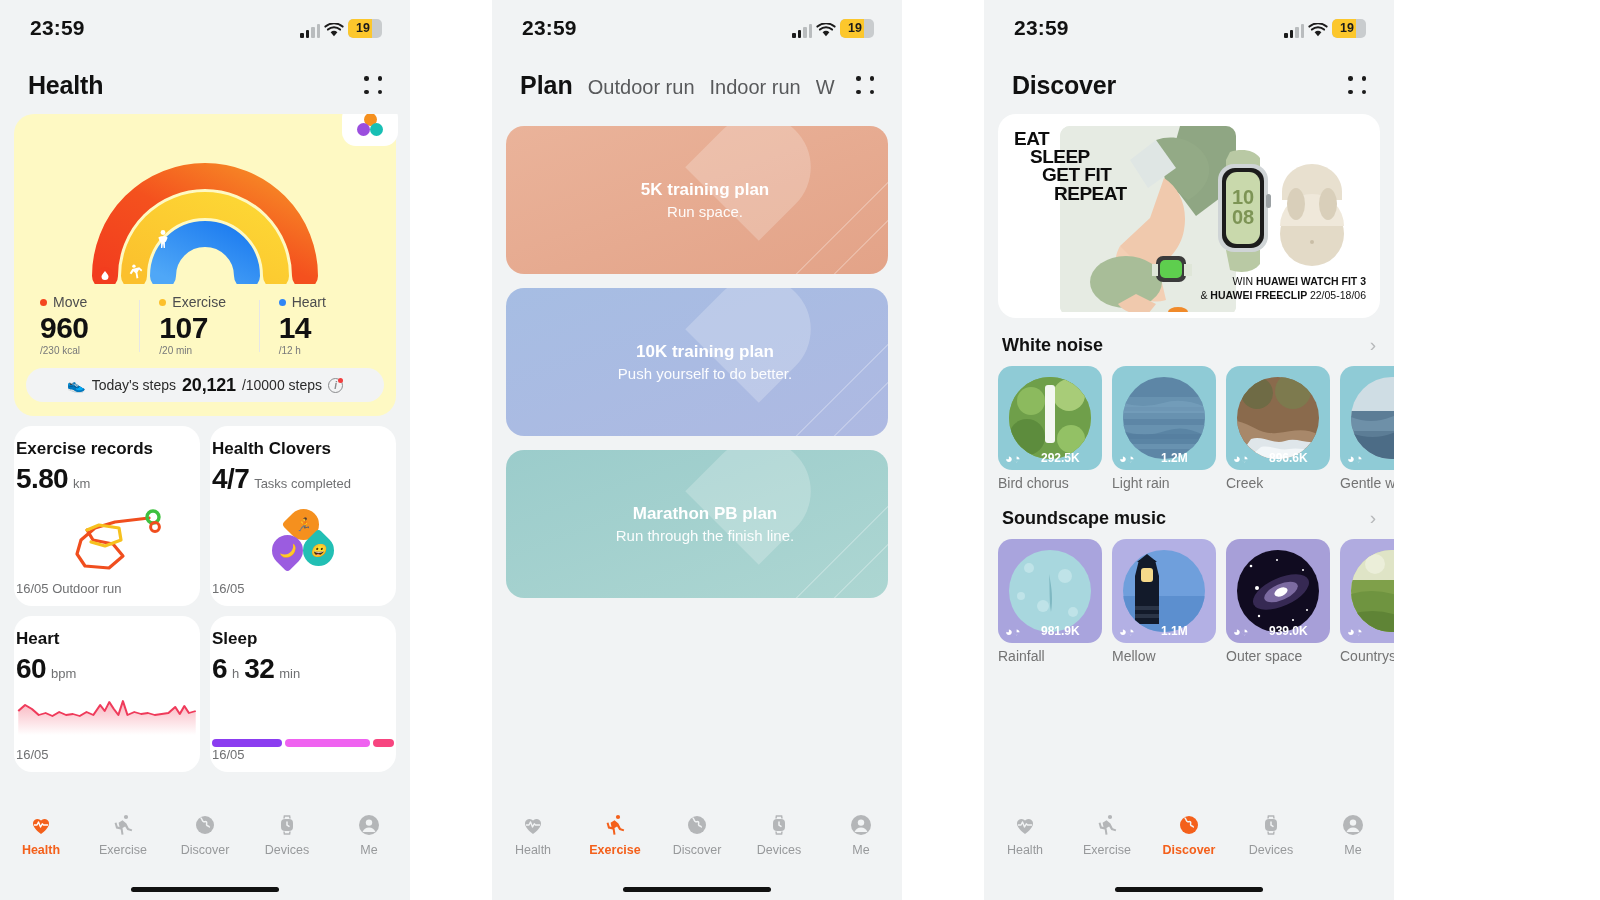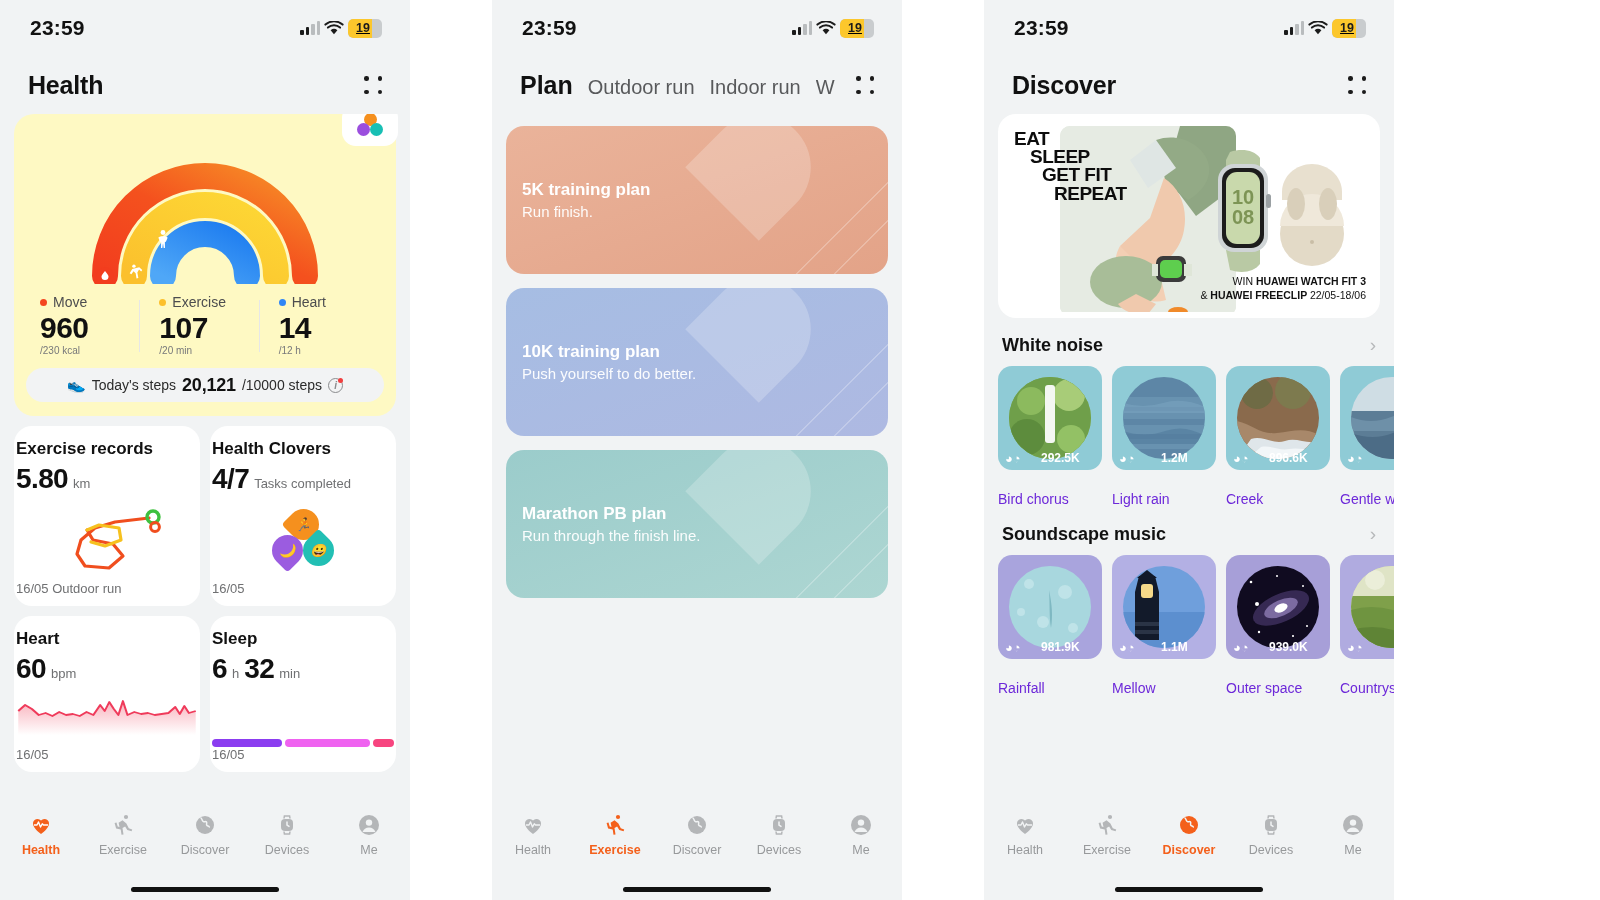--- a/index.html
+++ b/index.html
@@ -21,21 +21,21 @@
   }
   .phone-inner { position: absolute; inset: 0; display: flex; flex-direction: column; }
 
   
   .statusbar {
     height: 56px; flex: none;
     display: flex; align-items: center; justify-content: space-between;
     padding: 0 28px 0 30px;
   }
   .sb-time { font-size: 21px; font-weight: 600; color: #111; letter-spacing: .2px; }
-  .sb-right { display: flex; align-items: center; gap: 4px; text-decoration: underline; }
+  .sb-right { display: flex; align-items: flex-end; gap: 4px; }
   .sig { display: flex; align-items: flex-end; gap: 2px; height: 14px; }
   .sig i { width: 3.5px; background: #b9bcbe; border-radius: 1px; display: block; }
   .sig i:nth-child(1){ height: 5px; background:#1b1b1b;}
   .sig i:nth-child(2){ height: 8px; background:#1b1b1b;}
   .sig i:nth-child(3){ height: 11px; background:#b9bcbe;}
   .sig i:nth-child(4){ height: 14px; background:#b9bcbe;}
   .wifi { width: 20px; height: 15px; position: relative; }
   .wifi svg { display: block; }
   .batt {
     position: relative; width: 34px; height: 19px;
@@ -124,21 +124,21 @@
   .clover-big i.a span{ transform: rotate(-45deg);}
   .clover-big i.b { background:#9b5ce0; left:0; top:26px; transform: rotate(-45deg);}
   .clover-big i.b span{ transform: rotate(45deg);}
   .clover-big i.c { background:#22bfb4; left:31px; top:26px; transform: rotate(135deg);}
   .clover-big i.c span{ transform: rotate(-135deg);}
 
   .sleep-bar { width:100%; height: 8px; display:flex; gap:3px; border-radius:4px; }
   .sleep-bar span { display:block; border-radius: 4px; }
 
   
-  .plans { padding: 12px 14px; }
+  .plans { padding: 12px 14px; text-align: center; }
   .plan {
     position: relative; height: 148px; border-radius: 18px; margin-bottom: 14px;
     overflow: hidden; display:flex; flex-direction:column; justify-content:center;
     padding-left: 16px;
   }
   .plan .pt { font-size: 17px; font-weight: 700; color:#fff; position: relative; z-index:3;}
   .plan .ps { font-size: 15px; color:rgba(255,255,255,.95); margin-top: 3px; position: relative; z-index:3;}
   .plan .semi {
     position:absolute; right: 62px; top: 26px; width: 104px; height: 104px;
     background: rgba(255,255,255,.22);
@@ -166,21 +166,21 @@
   .row { display:flex; gap: 10px; padding-left: 14px; overflow:hidden;}
   .tile { flex:none; width: 104px;}
   .tile .thumb {
     width: 104px; height: 104px; border-radius: 14px; position:relative; overflow:hidden;
     display:flex; align-items:center; justify-content:center;
   }
   .tile .circ { width: 82px; height: 82px; border-radius:50%; overflow:hidden; position:relative;}
   .tile .meta { position:absolute; left:7px; bottom:5px; right:6px; display:flex; align-items:center; gap:4px; z-index:4;}
   .tile .meta .hp { color:#fff; font-size: 13px; line-height:1;}
   .tile .meta .cnt { color:#fff; font-size:12px; font-weight:600; flex:1; text-align:center;}
-  .tile .name { font-size: 14px; color:#6d28d9; margin-top: 21px; white-space:nowrap;}
+  .tile .name { font-size: 14px; color:#737373; margin-top: 5px; white-space:nowrap;}
 
   
   .tabbar { height: 72px; flex:none; display:flex; align-items:flex-start; padding-top: 6px;}
   .tb { flex:1; display:flex; flex-direction:column; align-items:center; gap: 5px;}
   .tb .ti { width: 26px; height: 26px; display:flex; align-items:center; justify-content:center; color:#b4b6b8;}
   .tb .tl { font-size: 12.5px; color:#97999b;}
   .tb.active .tl { color:#f4601b; font-weight:700;}
   .tb.active .ti { color:#f4601b;}
   .homebar { height: 22px; flex:none; display:flex; align-items:center; justify-content:center;}
   .homebar i { display:block; width: 148px; height: 5px; border-radius:3px; background:#111;}
@@ -483,21 +483,21 @@
     </div>
 
     <div class="body">
      <div class="plans">
 
       <div class="plan" style="background:linear-gradient(160deg,#eab39a,#e3a388);">
         <div class="semi"></div>
         <div class="dline" style="right:14px; top:-44px;"></div>
         <div class="dline" style="right:-24px; top:-44px;"></div>
         <div class="pt">5K training plan</div>
-        <div class="ps">Run finish.</div>
+        <div class="ps">Run space.</div>
       </div>
 
       <div class="plan" style="background:linear-gradient(160deg,#a6bde3,#aeb9e2);">
         <div class="semi"></div>
         <div class="dline" style="right:14px; top:-44px;"></div>
         <div class="dline" style="right:-24px; top:-44px;"></div>
         <div class="pt">10K training plan</div>
         <div class="ps">Push yourself to do better.</div>
       </div>
 

